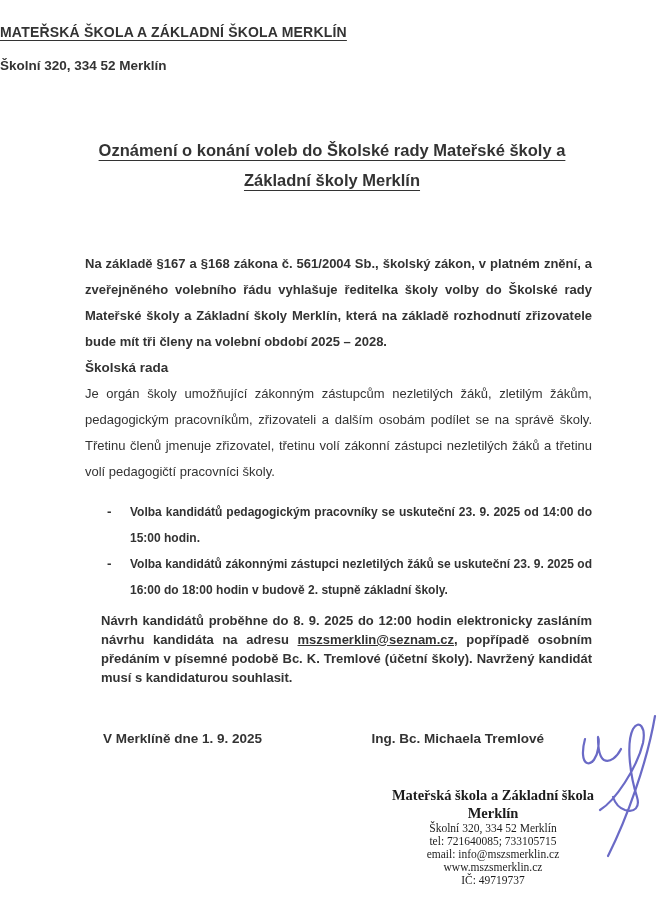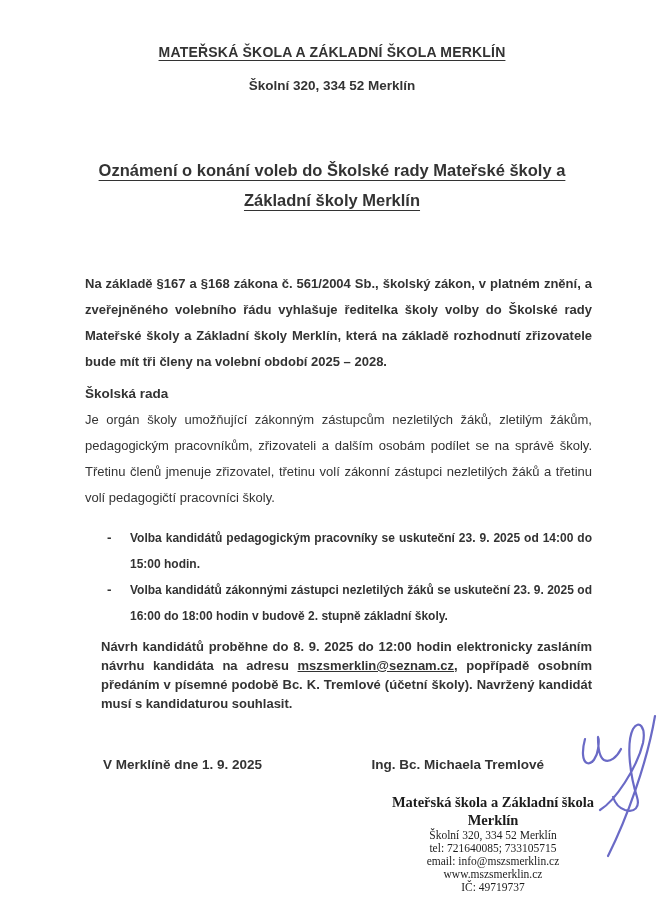--- a/index.html
+++ b/index.html
@@ -6,55 +6,54 @@
   .page {
     position: relative;
     width: 664px;
     height: 901px;
     background: #ffffff;
     color: #333333;
     font-family: "Liberation Sans", sans-serif;
     overflow: hidden;
     box-sizing: border-box;
   }
-  .header { text-align: center; padding-top: 44px; }
+  .header { text-align: left; padding-top: 24px; }
   .school-name {
     font-size: 14px; font-weight: bold;
     text-decoration: underline; text-underline-offset: 3px;
     letter-spacing: 0.2px;
   }
   .school-address { font-size: 13.5px; font-weight: bold; margin-top: 18px; }
   .doc-title {
     max-width: 530px; margin: 62px auto 0 auto;
     text-align: center; font-size: 16.5px; font-weight: bold;
     line-height: 30px;
     text-decoration: underline; text-underline-offset: 4px;
   }
   .content { margin-left: 85px; margin-right: 72px; }
   .para { font-size: 13px; line-height: 26px; text-align: justify; margin: 0; }
   .bold { font-weight: bold; }
   .intro { margin-top: 56px; }
-  .section-heading { margin-top: 6px; font-size: 13.5px; font-weight: bold; line-height: 26px; }
+  .section-heading { font-size: 13.5px; font-weight: bold; line-height: 26px; }
   .bullet-list { margin-top: 14px; }
   .bullet-item { display: flex; }
   .bullet-marker { flex: none; width: 23px; margin-left: 22px; font-weight: bold; font-size: 13.5px; line-height: 26px; }
   .bullet-text { flex: 1; font-weight: bold; font-size: 12px; line-height: 26px; text-align: justify; }
   .proposal { margin-top: 8px; line-height: 19px; margin-left: 16px; }
   .email-link { text-decoration: underline; }
   .footer-row {
     display: flex; justify-content: space-between;
     margin-top: 44px; margin-left: 18px; margin-right: 48px;
     font-size: 13.5px; font-weight: bold;
   }
   .stamp {
     position: absolute; left: 383px; top: 786px; width: 220px;
     text-align: center;
     font-family: "Liberation Serif", serif;
     color: #1c1c1c;
-    margin-top: 7px;
   }
   .stamp-big { font-size: 14.5px; font-weight: bold; line-height: 18px; }
   .stamp-small { font-size: 11.5px; line-height: 13px; }
   .signature-svg { position: absolute; left: 575px; top: 713px; width: 89px; height: 150px; }
 </style>
 </head>
 <body>
 
 <div class="page">
 

